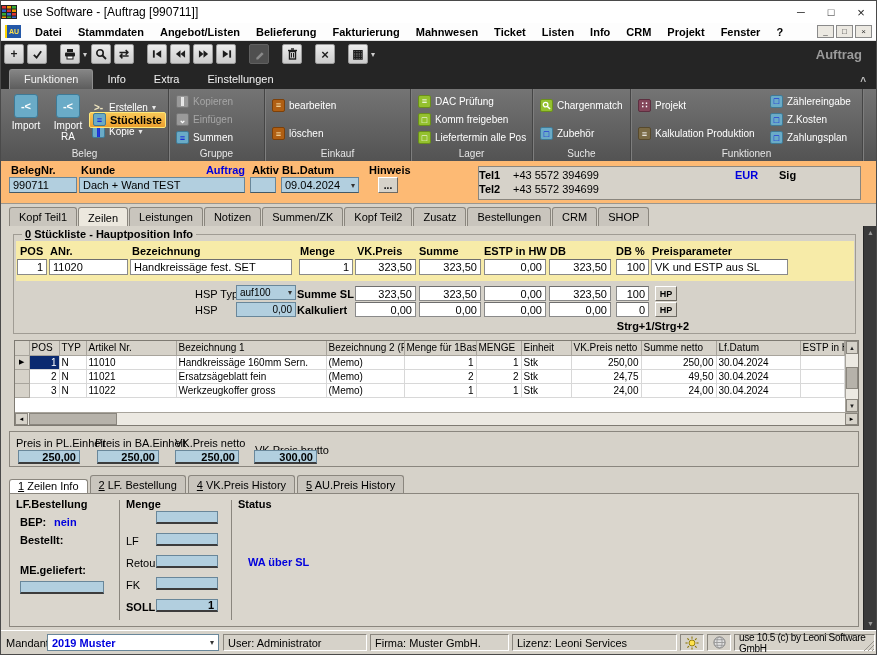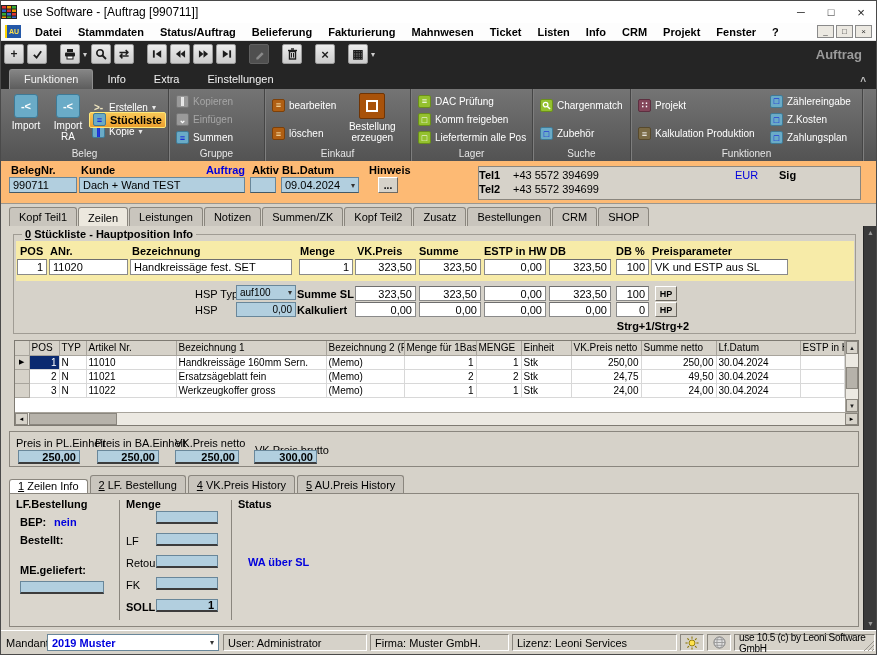--- a/index.html
+++ b/index.html
@@ -157,21 +157,21 @@
       <span class="wc">─</span>
       <span class="wc">□</span>
       <span class="wc" style="font-size:13px;">×</span>
     </div>
   </div>
 
   <div class="menubar">
     <span class="au-icon">AU</span>
     <span class="mitem">Datei</span>
     <span class="mitem">Stammdaten</span>
-    <span class="mitem">Status/Auftrag</span>
+    <span class="mitem">Angebot/Listen</span>
     <span class="mitem">Belieferung</span>
     <span class="mitem">Fakturierung</span>
     <span class="mitem">Mahnwesen</span>
     <span class="mitem">Ticket</span>
     <span class="mitem">Listen</span>
     <span class="mitem">Info</span>
     <span class="mitem">CRM</span>
     <span class="mitem">Projekt</span>
     <span class="mitem">Fenster</span>
     <span class="mitem">?</span>
@@ -319,26 +319,20 @@
         <div class="smallcol" style="justify-content:space-around;">
           <div class="sitem">
             <span class="ric orange">≡</span>
             <span>bearbeiten</span>
           </div>
           <div class="sitem">
             <span class="ric orange">≡</span>
             <span>löschen</span>
           </div>
         </div>
-        <div class="bestellbtn">
-          <span class="bestellicon">
-              <span></span>
-            </span>
-          <span>Bestellung erzeugen</span>
-        </div>
       </div>
       <div class="glabel">Einkauf</div>
     </div>
 
     <div class="rgroup" style="width:122px;">
       <div class="gitems">
         <div class="smallcol">
           <div class="sitem">
             <span class="ric green">≡</span>
             <span>DAC Prüfung</span>
@@ -421,21 +415,21 @@
       <span>09.04.2024</span>
         <span class="dd">▾</span>
     </div>
     <span class="hl" style="left:368px; top:3px;">Hinweis</span>
     <div class="hbtn" style="left:377px; top:16px;">...</div>
     <div class="telbox">
       <span class="telrow" style="top:2px; font-weight:bold;">Tel1</span>
       <span class="telrow" style="left:34px; top:2px;">+43 5572 394699</span>
       <span class="telrow" style="top:16px; font-weight:bold;">Tel2</span>
       <span class="telrow" style="left:34px; top:16px;">+43 5572 394699</span>
-      <span class="telrow blue" style="left:240px; top:2px; font-weight:normal;padding-left:16px;">EUR</span>
+      <span class="telrow blue" style="left:240px; top:2px; font-weight:bold;padding-left:16px;">EUR</span>
       <span class="telrow" style="left:300px; top:2px; font-weight:bold;">Sig</span>
     </div>
   </div>
 
   <div class="doctabs">
     <span class="dtab">Kopf Teil1</span>
     <span class="dtab active">Zeilen</span>
     <span class="dtab">Leistungen</span>
     <span class="dtab">Notizen</span>
     <span class="dtab">Summen/ZK</span>

